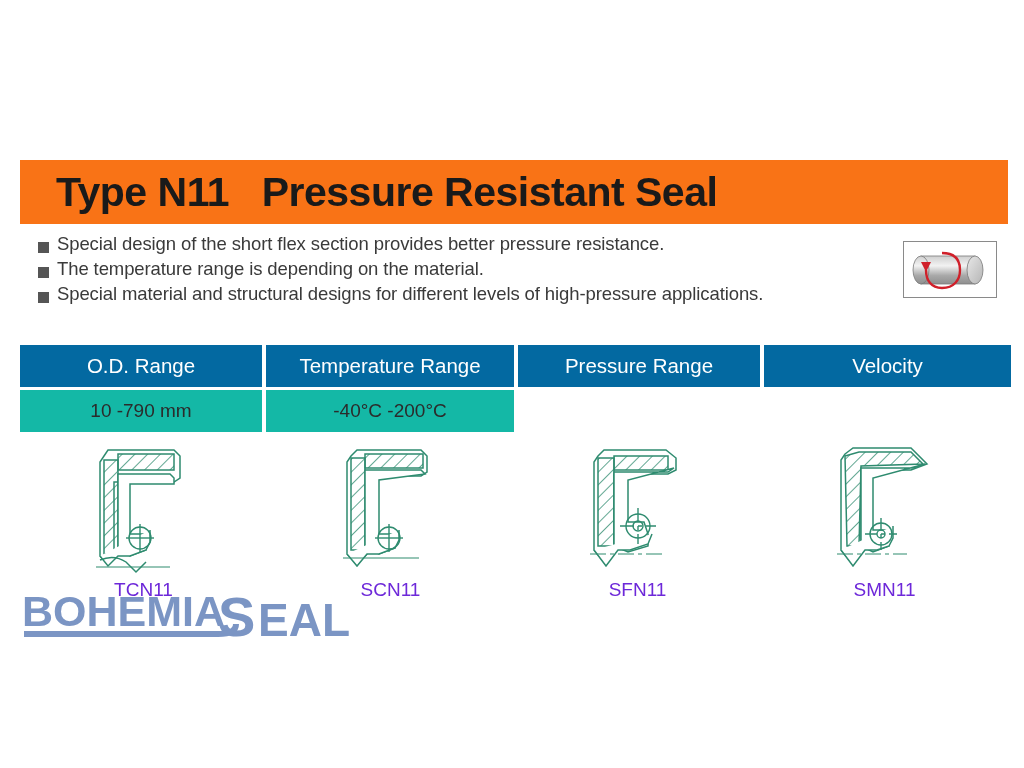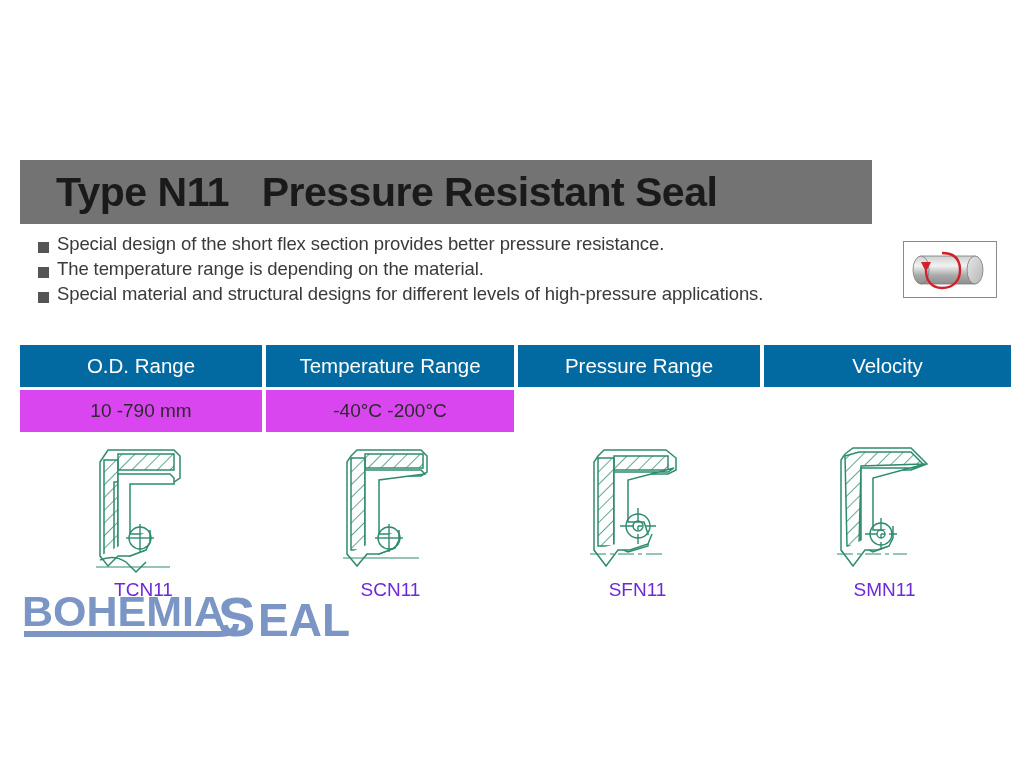--- a/index.html
+++ b/index.html
@@ -13,23 +13,23 @@
     position: relative;
     font-family: "Liberation Sans", sans-serif;
     overflow: hidden;
   }
 
   
   #header-band {
     position: absolute;
     left: 20px;
     top: 160px;
-    width: 852px;
+    width: 988px;
     height: 64px;
-    background: #737373;
+    background: #f97316;
     display: flex;
     align-items: center;
   }
   #page-title {
     font-size: 41px;
     font-weight: bold;
     color: #1a1a1a;
     letter-spacing: -0.5px;
     margin-left: 36px;
     white-space: pre;
@@ -89,21 +89,21 @@
     background: #0369a1;
     color: #ffffff;
     font-size: 20.5px;
     height: 42px;
     display: flex;
     align-items: center;
     justify-content: center;
     box-sizing: border-box;
   }
   .td-cell {
-    background: #d946ef;
+    background: #14b8a6;
     color: #2b2b2b;
     font-size: 19px;
     height: 42px;
     display: flex;
     align-items: center;
     justify-content: center;
     box-sizing: border-box;
   }
   .cell-gap { flex: 0 0 4px; background: #ffffff; }
   .col-1 { flex: 0 0 242px; }

